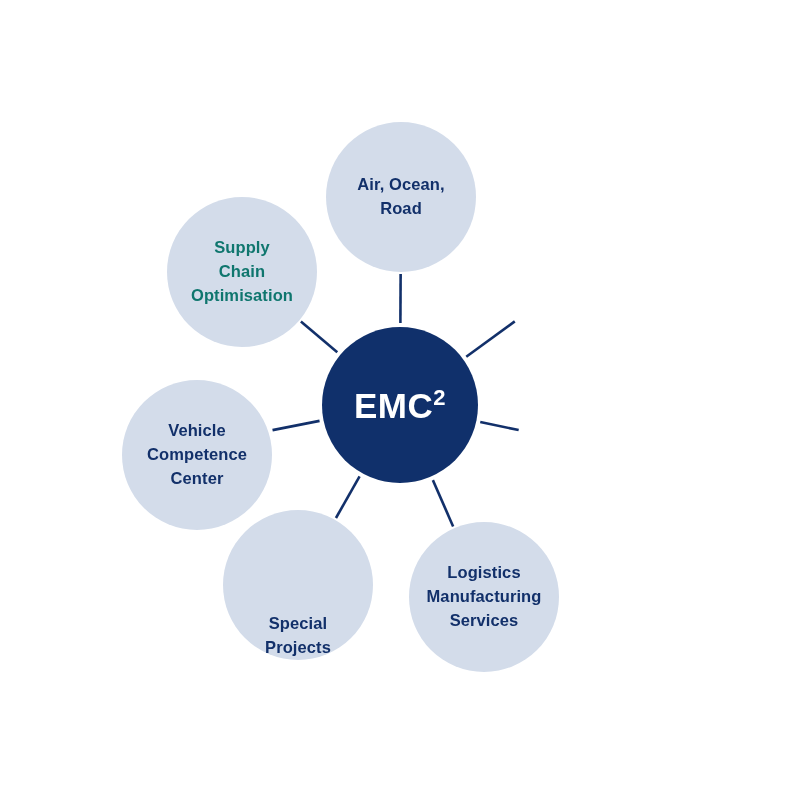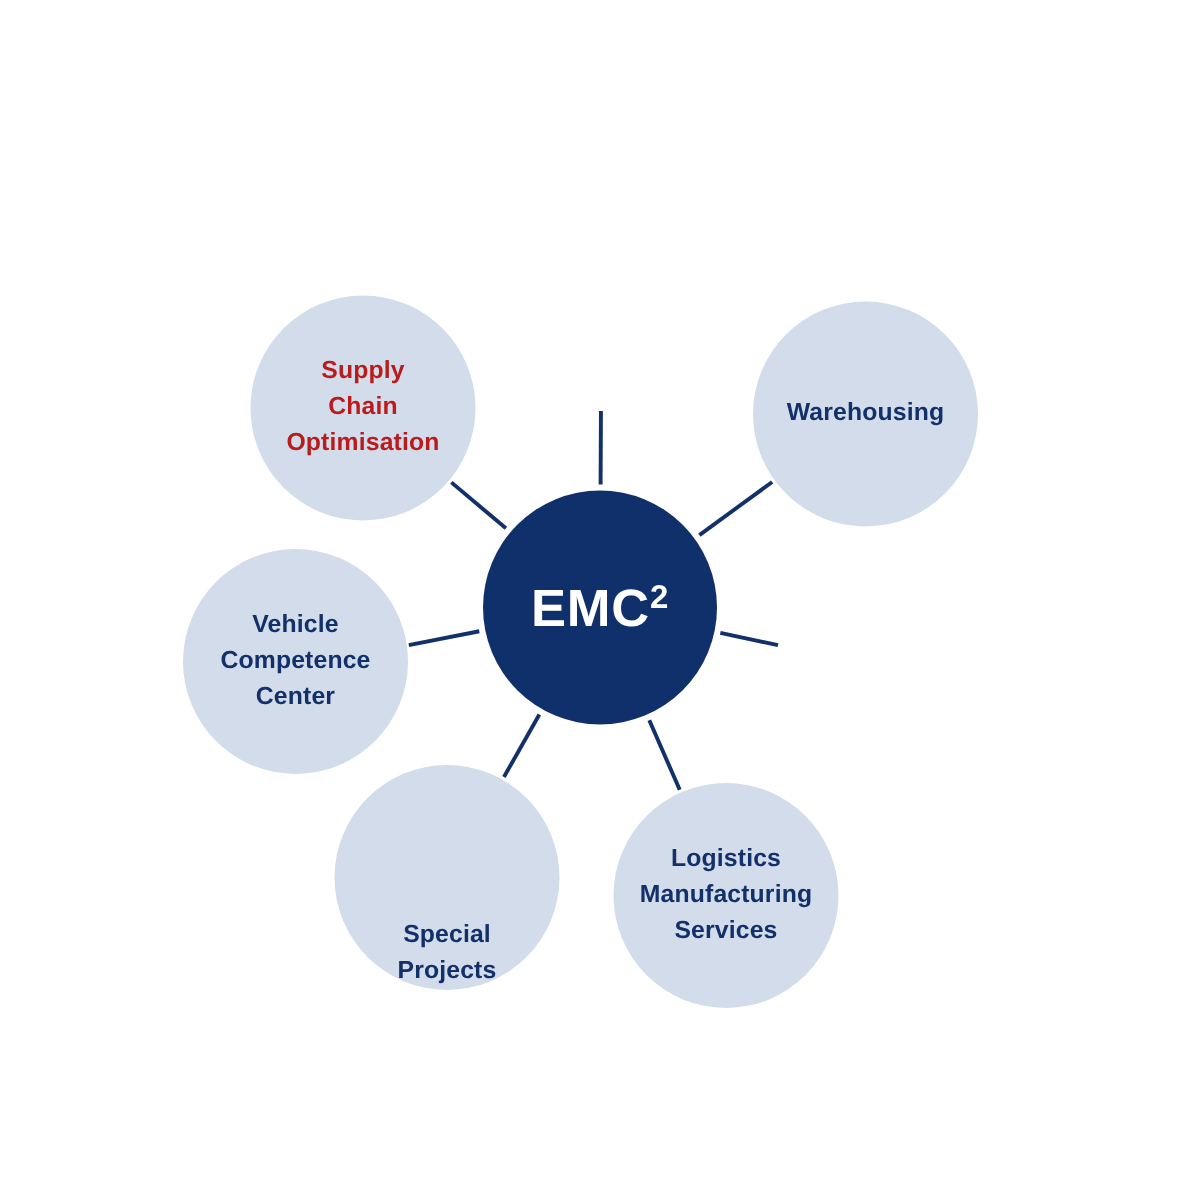--- a/index.html
+++ b/index.html
@@ -82,35 +82,36 @@
       <line x1="432.86714438961604" y1="480.1249014619795" x2="453.1369497804825" y2="526.4558852125315" stroke="#12306a" stroke-width="2.6" stroke-linecap="butt"></line>
       <line x1="359.5729690975678" y1="476.3418192395862" x2="335.96196804252776" y2="518.0082916896569" stroke="#12306a" stroke-width="2.6" stroke-linecap="butt"></line>
       <line x1="319.5469804176107" y1="420.85281174037226" x2="272.54734765663386" y2="430.11382312184554" stroke="#12306a" stroke-width="2.6" stroke-linecap="butt"></line>
       <line x1="337.2669868193481" y1="352.19309649983103" x2="300.9078294501243" y2="321.58697035991474" stroke="#12306a" stroke-width="2.6" stroke-linecap="butt"></line>
     </svg>
 
   <div class="node" id="hub-node" style="width: 156px; height: 156px; left: 322px; top: 327px; background: rgb(16, 48, 107);">
     <span class="hub-label"><span>EMC</span><span class="hub-sup">2</span></span>
   </div>
 
-    <div class="node satellite" style="width: 150px; height: 150px; left: 502px; top: 201px; background: rgb(211, 220, 234);">
-      <span class="node-label" style="color: rgb(18, 48, 106);">Warehousing</span>
+<div class="node satellite" style="width: 150px; height: 150px; left: 326px; top: 122px; background: rgb(211, 220, 234);">
+      <span class="node-label" style="color: rgb(18, 48, 106);">Air, Ocean,
+Road</span>
     </div>
     <div class="node satellite" style="width: 150px; height: 150px; left: 409px; top: 522px; background: rgb(211, 220, 234); justify-content: center;">
       <span class="node-label" style="color: rgb(18, 48, 106);">Logistics
 Manufacturing
 Services</span>
     </div>
     <div class="node satellite" style="width: 150px; height: 150px; left: 223px; top: 510px; background: rgb(211, 220, 234); align-items: flex-end;">
       <span class="node-label" style="color: rgb(18, 48, 106);">Special
 Projects</span>
     </div>
-    <div class="node satellite" style="width: 150px; height: 150px; left: 122px; top: 366px; background: rgb(211, 220, 234);">
+    <div class="node satellite" style="width: 150px; height: 150px; left: 122px; top: 380px; background: rgb(211, 220, 234);">
       <span class="node-label" style="color: rgb(18, 48, 106);">Vehicle
 Competence
 Center</span>
     </div>
     <div class="node satellite" style="width: 150px; height: 150px; left: 167px; top: 197px; background: rgb(211, 220, 234);">
-      <span class="node-label" style="color: #b91c1c;">Supply
+      <span class="node-label" style="color: #0f766e;">Supply
 Chain
 Optimisation</span>
     </div>
   </div>
 
 </body></html>

